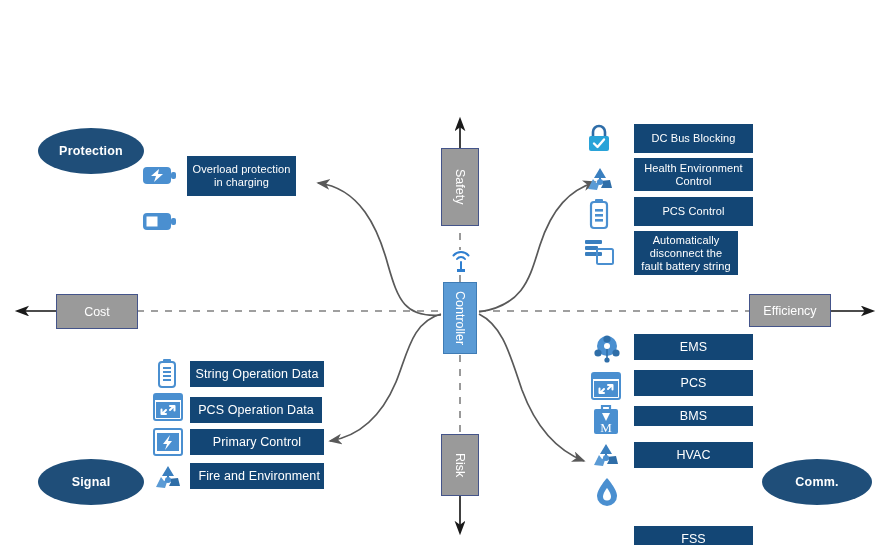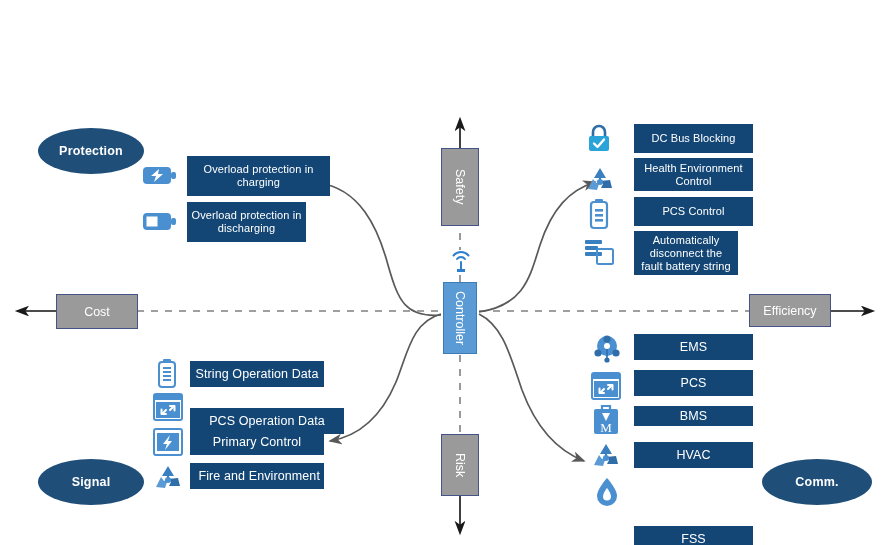--- a/index.html
+++ b/index.html
@@ -172,25 +172,22 @@
   </div>
 
   <div class="ico" style="left:142px;top:209px;width:36px;height:25px;">
     <svg width="36" height="25" viewBox="0 0 36 25">
       <rect x="1" y="4" width="28" height="17" rx="4" fill="#4a8fd0"></rect>
       <rect x="29" y="9" width="5" height="7" rx="2" fill="#4a8fd0"></rect>
       <rect x="4.5" y="7.5" width="11" height="10" fill="#ffffff"></rect>
     </svg>
   </div>
 
-  <div class="nbox" style="left:187px;top:156px;width:143px;height:40px;">
+  <div class="nbox" style="left:187px;top:156px;width:109px;height:40px;">
     <span>Overload protection in charging</span>
-  </div>
-  <div class="nbox" style="left:187px;top:202px;width:119px;height:40px;">
-    <span>Overload protection in discharging</span>
   </div>
 
 
   <div class="ico" style="left:584px;top:124px;width:30px;height:30px;">
     <svg width="30" height="30" viewBox="0 0 30 30">
       <path d="M9,12 L9,8 a6,6 0 0 1 12,0 L21,12" stroke="#2e6da8" stroke-width="2.6" fill="none"></path>
       <rect x="5" y="12" width="20" height="15" rx="2" fill="#29a3d8"></rect>
       <path d="M10,19.5 L13.5,23 L20,15.5" stroke="#ffffff" stroke-width="2.4" fill="none" stroke-linecap="round" stroke-linejoin="round"></path>
     </svg>
   </div>
@@ -274,21 +271,21 @@
       <path d="M16,3 L22,13 L17,13 L17,18 L15,18 L15,13 L10,13 z" fill="#3a7fbf"></path>
       <path d="M4,24 L9,14 L12,18 L16,16 L13,25 z" fill="#5b9bd5"></path>
       <path d="M28,23 L17,23 L19,19 L16,16 L26,15 z" fill="#2f6ea8"></path>
       <circle cx="16" cy="17" r="3" fill="#4a8fd0"></circle>
     </svg>
   </div>
 
   <div class="nbox big" style="left:190px;top:361px;width:134px;height:26px;">
     <span>String Operation Data</span>
   </div>
-  <div class="nbox big" style="left:190px;top:408px;width:154px;height:26px;">
+  <div class="nbox big" style="left:190px;top:397px;width:132px;height:26px;">
     <span>PCS Operation Data</span>
   </div>
   <div class="nbox big" style="left:190px;top:429px;width:134px;height:26px;">
     <span>Primary Control</span>
   </div>
   <div class="nbox big" style="left:190px;top:463px;width:134px;height:26px;justify-content:flex-end;">
     <span>Fire and Environment</span>
   </div>
 
   <div class="ell" style="left:762px;top:459px;width:110px;height:46px;">

